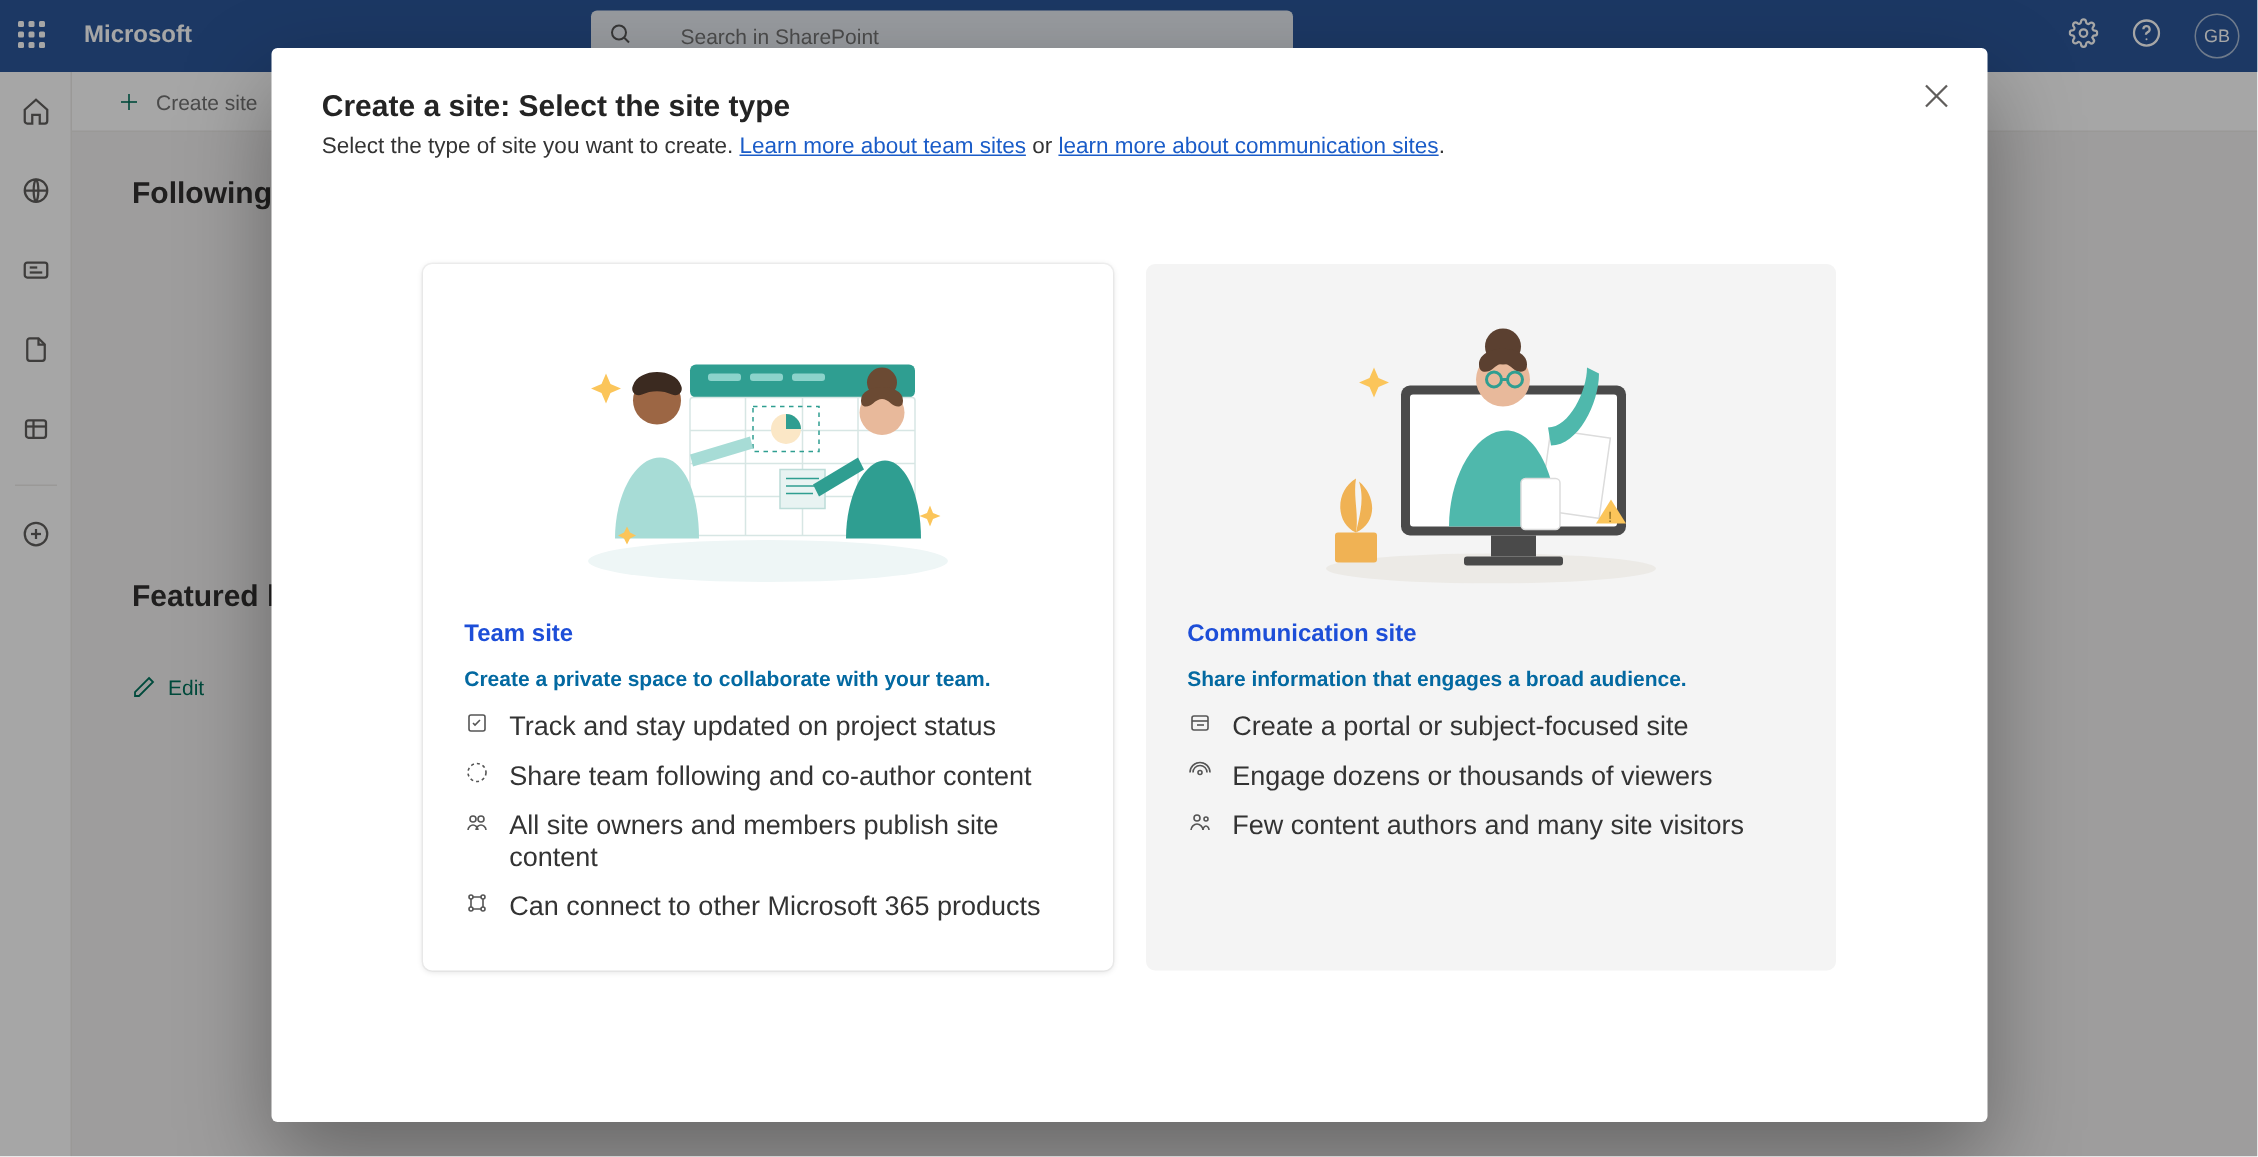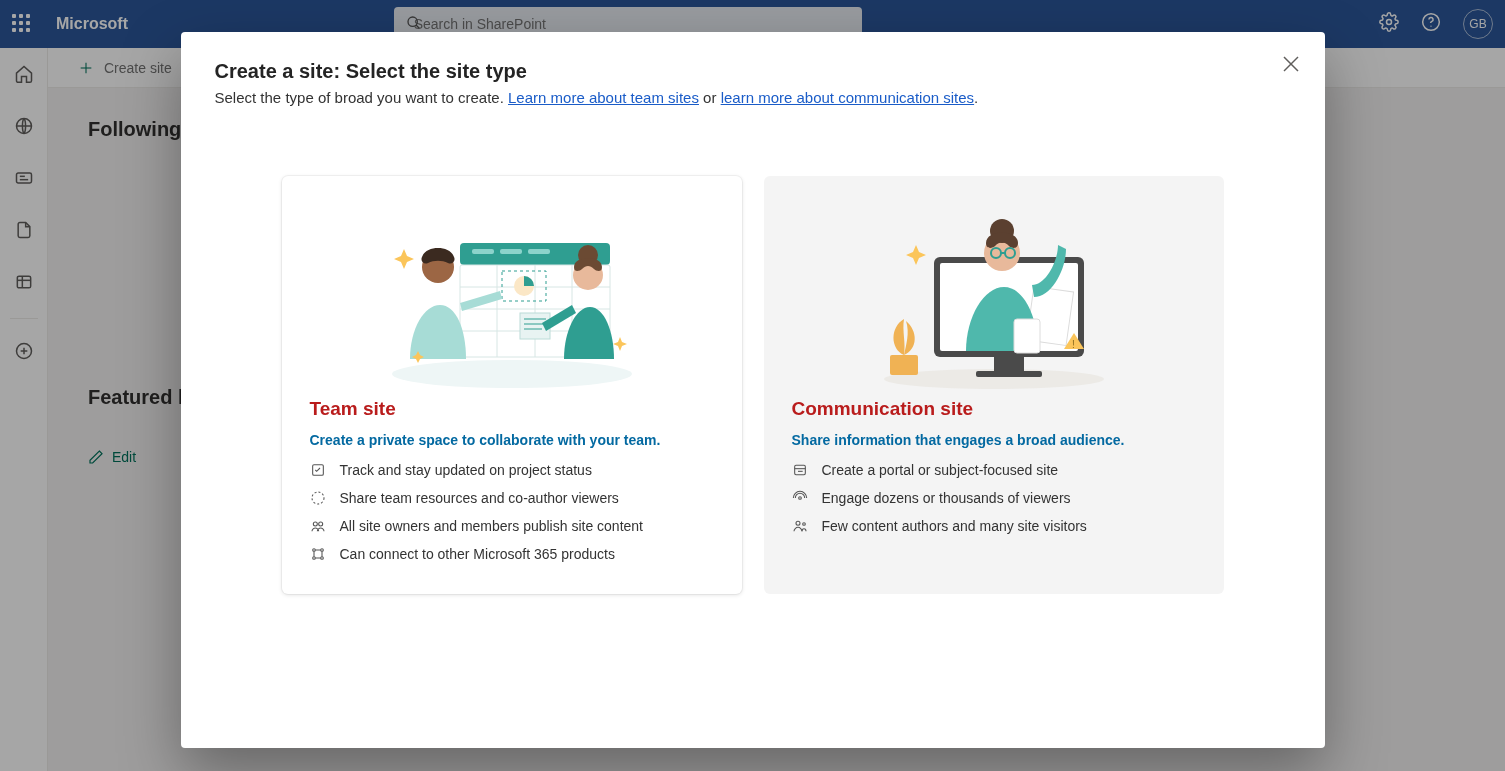--- a/index.html
+++ b/index.html
@@ -35,21 +35,21 @@
     margin-left: auto; margin-right: auto;
     position: relative;
     width: 468px;
   }
   .search-input {
     width: 100%;
     height: 34px;
     border: none;
     border-radius: 4px;
     background: #eaeef5;
-    padding: 0 12px 0 20px;
+    padding: 0 12px 0 60px;
     font-size: 14px;
     color: #323130;
   }
   .search-icon {
     position: absolute; left: 12px; top: 8px;
     width: 16px; height: 16px;
     stroke: #555;
   }
   .suite-right { display:flex; align-items:center; gap: 22px; margin-left:auto; }
   .suite-right svg { width:20px; height:20px; stroke:#fff; fill:none; }
@@ -130,24 +130,24 @@
   .card-row { display:flex; gap:22px; margin-top:70px; justify-content:center;}
   .card {
     width: 460px;
     border-radius:6px;
     padding: 28px 28px 32px 28px;
     cursor:pointer;
   }
   .card.team { background:#fff; box-shadow: 0 1px 4px rgba(0,0,0,0.12), 0 0 0 1px rgba(0,0,0,0.04);}
   .card.comm { background:#f4f4f4; }
   .card-illus { height: 190px; display:flex; align-items:center; justify-content:center;}
-  .card h3 { font-size:19px; font-weight:700; margin-top:4px; color:#b91c1c;}
+  .card h3 { font-size:16px; font-weight:700; margin-top:20px; color:#1d4ed8;}
   .card-tag { font-size:14px; font-weight:600; margin-top:12px; color:#0369a1;}
   .bullets { list-style:none; margin-top:14px; display:flex; flex-direction:column; gap:12px;}
-  .bullets li { display:flex; gap:14px; font-size:14px; color:#333;}
+  .bullets li { display:flex; gap:14px; font-size:18px; color:#333;}
   .bullets svg { width:16px; height:16px; stroke:#555; fill:none; flex-shrink:0;}
 </style>
 </head>
 <body>
 
 <div class="suite-bar">
   <div class="waffle">
     <span></span>
       <span></span>
       <span></span>
@@ -254,21 +254,21 @@
 <div class="modal-overlay">
   <div class="modal">
     <div class="modal-close">
       <svg viewBox="0 0 24 24">
           <line x1="5" y1="5" x2="19" y2="19"></line>
           <line x1="19" y1="5" x2="5" y2="19"></line>
         </svg>
     </div>
     <h1>Create a site: Select the site type</h1>
     <p class="modal-sub">
-      <span>Select the type of broad you want to create. </span><a href="#">Learn more about team sites</a><span> or </span><a href="#">learn more about communication sites</a><span>.</span>
+      <span>Select the type of site you want to create. </span><a href="#">Learn more about team sites</a><span> or </span><a href="#">learn more about communication sites</a><span>.</span>
     </p>
 
     <div class="card-row">
 
       <div class="card team">
         <div class="card-illus">
           <svg width="280" height="180" viewBox="0 0 280 180">
             <ellipse cx="140" cy="165" rx="120" ry="14" fill="#eef6f6"></ellipse>
             <rect x="88" y="34" width="150" height="22" rx="4" fill="#2f9e91"></rect>
             <rect x="100" y="40" width="22" height="5" rx="2" fill="#8cd3cb"></rect>
@@ -314,21 +314,21 @@
               <svg viewBox="0 0 24 24" stroke-width="1.6">
                 <rect x="4" y="4" width="16" height="16" rx="2"></rect>
                 <path d="M8 12l2 2 5-5"></path>
               </svg>
               <span>Track and stay updated on project status</span>
             </li>
           <li>
               <svg viewBox="0 0 24 24" stroke-width="1.6">
                 <circle cx="12" cy="12" r="9" stroke-dasharray="3 3"></circle>
               </svg>
-              <span>Share team resources and co-author viewers</span>
+              <span>Share team following and co-author content</span>
             </li>
           <li>
               <svg viewBox="0 0 24 24" stroke-width="1.6">
                 <circle cx="8" cy="9" r="3"></circle>
                 <circle cx="16" cy="9" r="3"></circle>
                 <path d="M3 20c0-3 3-5 5-5s5 2 5 5M11 20c0-3 3-5 5-5s5 2 5 5"></path>
               </svg>
               <span>All site owners and members publish site content</span>
             </li>
           <li>

